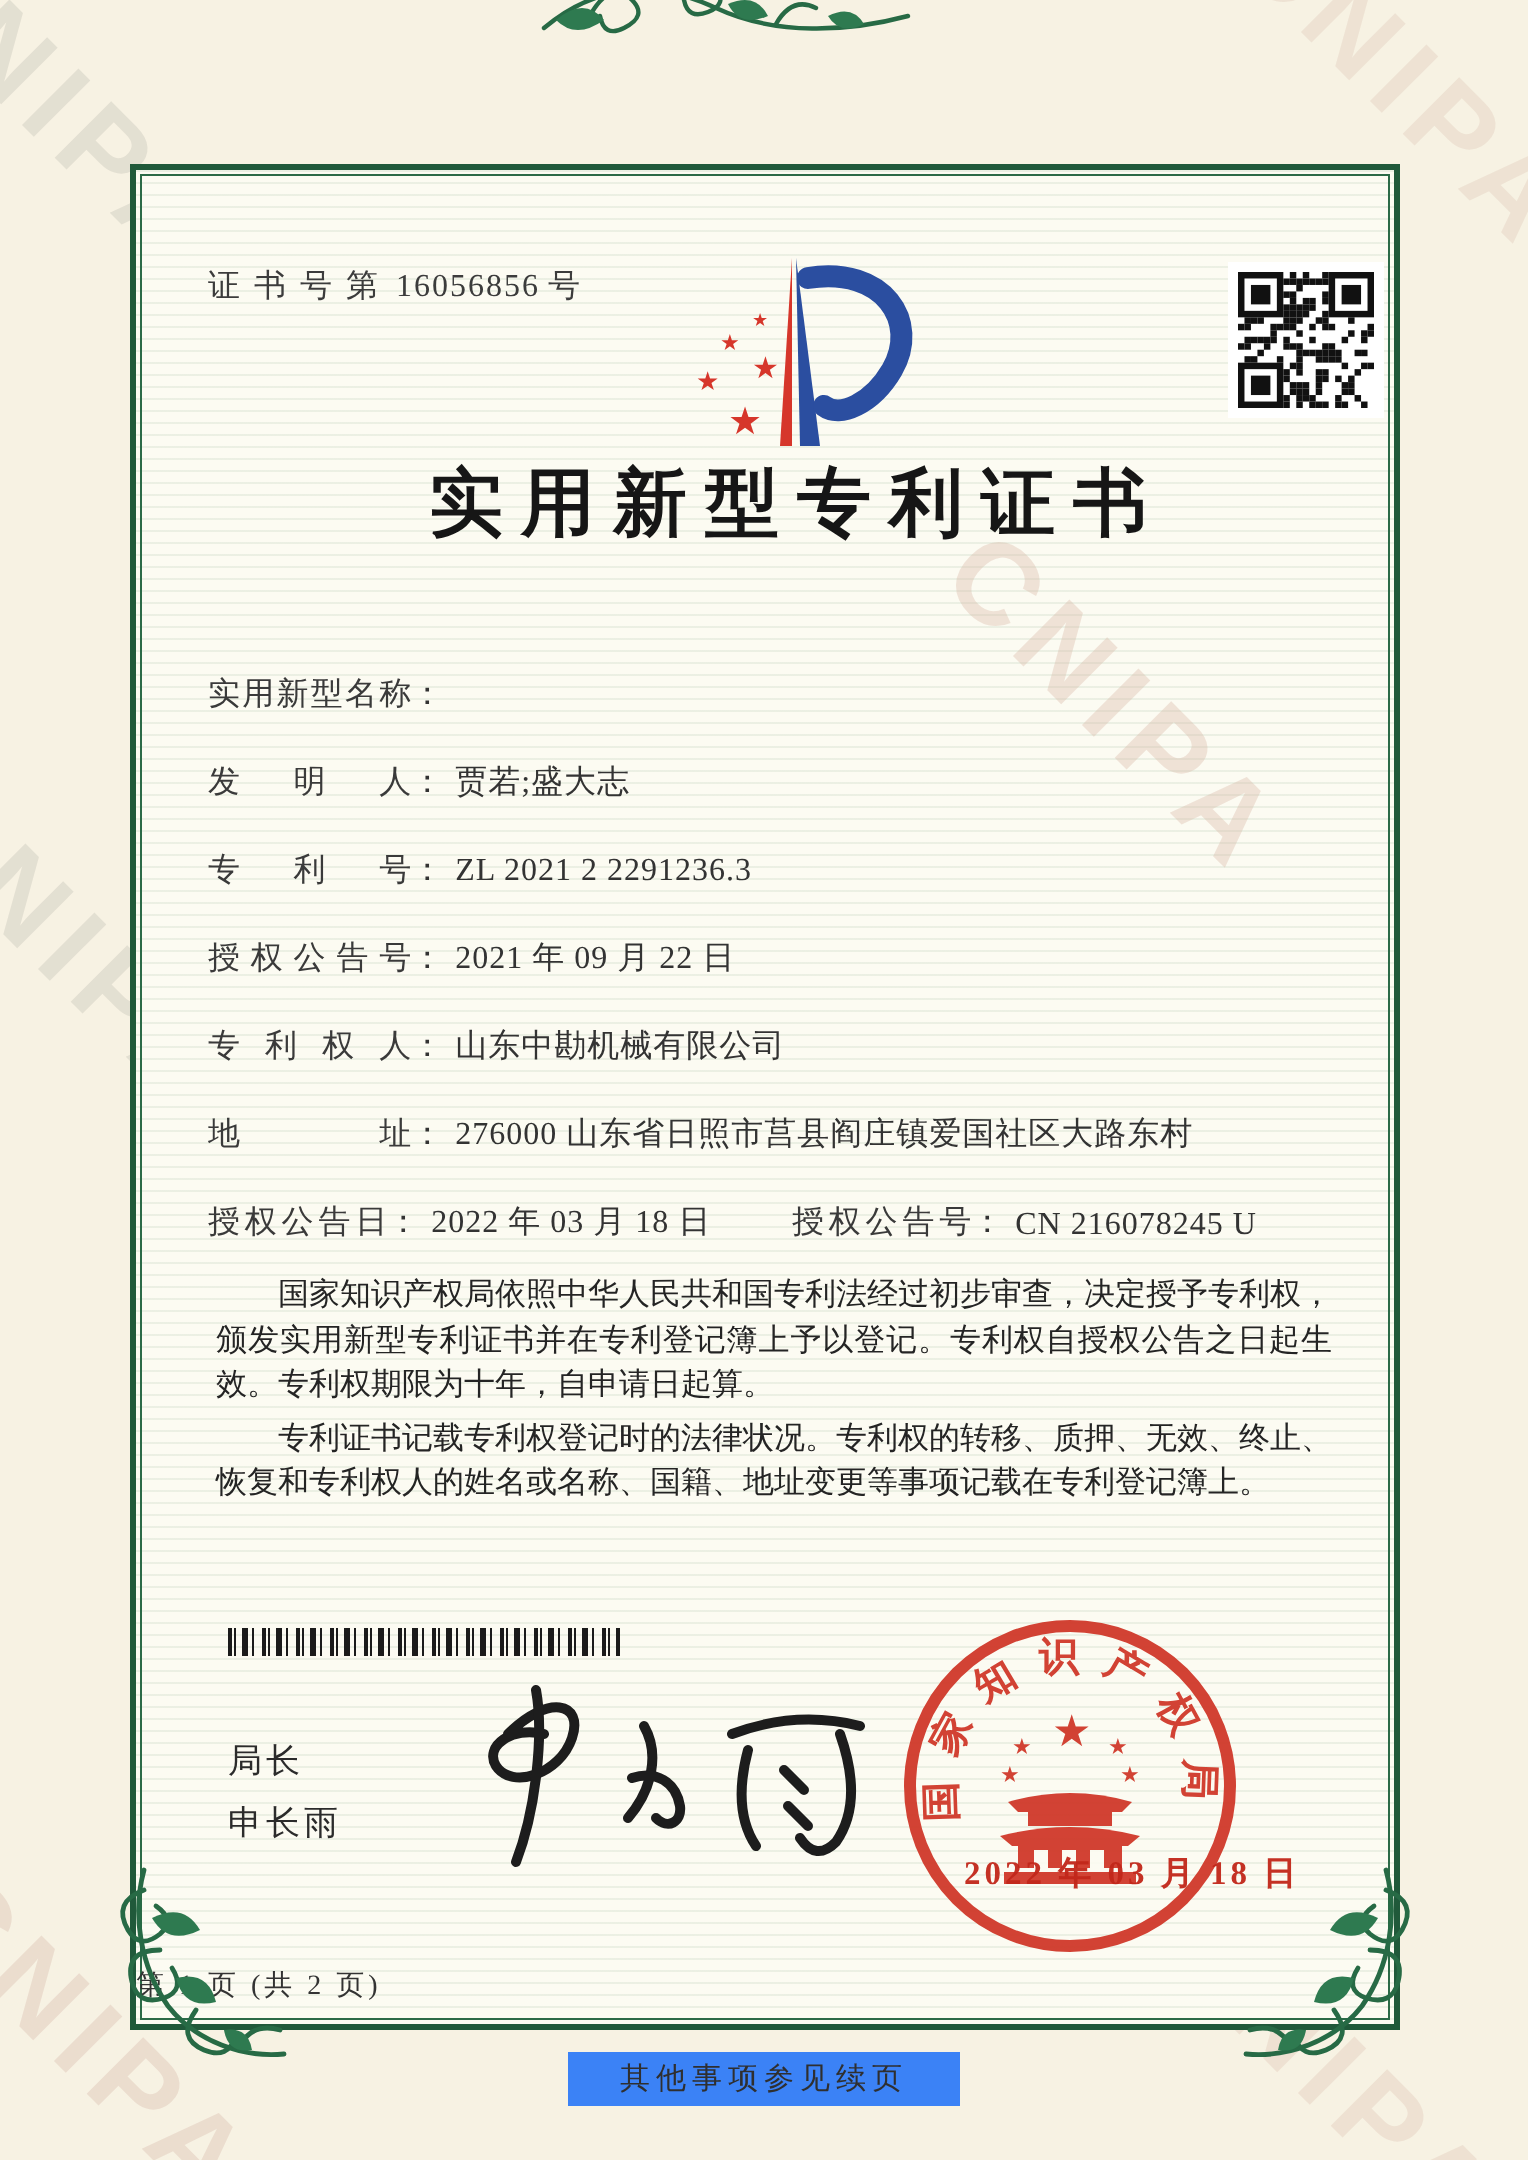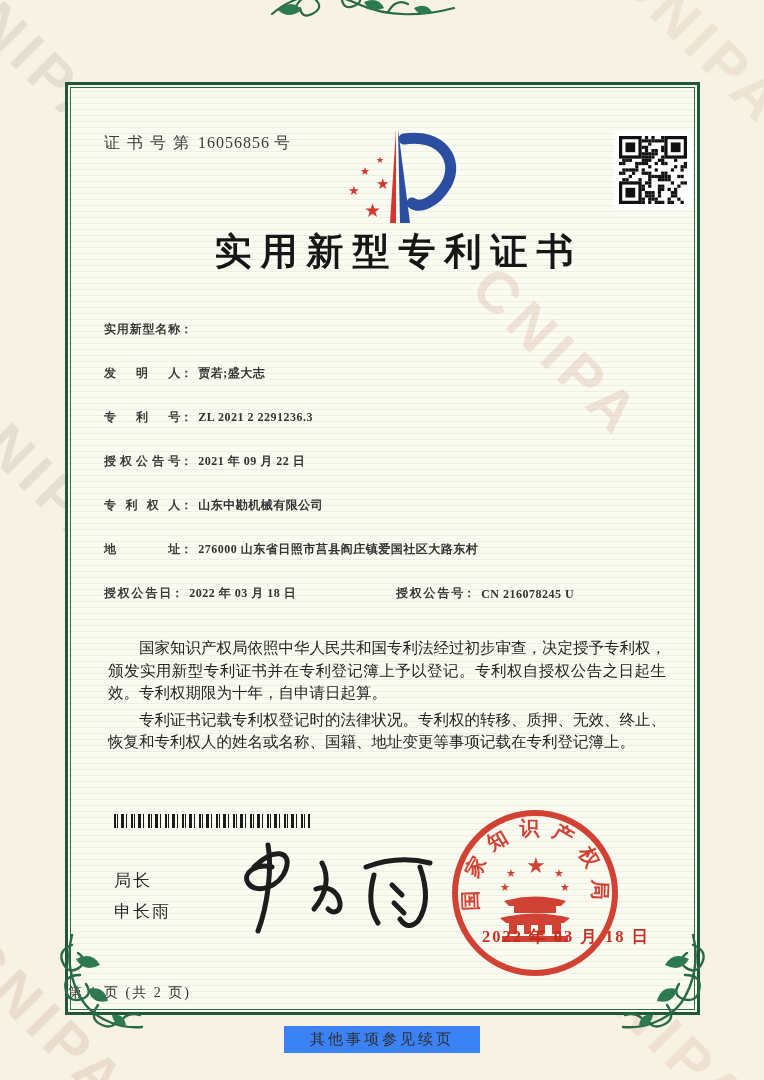--- a/index.html
+++ b/index.html
@@ -42,21 +42,21 @@
   .logo{position:absolute; left:252px; top:38px; width:152px; height:106px;}
   .qr{position:absolute; left:546px; top:46px; width:78px; height:78px; background:#fff; padding:5px; box-sizing:border-box;}
   .qr svg{width:100%; height:100%; display:block; background:#fff;}
   .title{
     position:absolute; left:0; top:142px; width:100%; margin:0;
     text-align:center; font-size:37px; font-weight:bold; letter-spacing:9px;
     color:#161616;
     padding-left:16px;
   }
   
-  .fields{position:absolute; left:36px; top:236px; width:566px; font-size:12px; color:#333;font-weight:bold;}
+  .fields{position:absolute; left:36px; top:252px; width:566px; font-size:16px; color:#333;}
   .row{display:flex; align-items:baseline; height:23px; margin-bottom:21px; white-space:nowrap;}
   .lab{display:inline-block; width:6.35em; text-align:justify; text-align-last:justify; color:#3a3a3a;}
   .colon{margin-right:6px;}
   .val{letter-spacing:0.5px;}
   .row2 .grp1{display:inline-flex; width:292px; align-items:baseline;}
   .row2 .grp2{display:inline-flex; align-items:flex-end;}
   .row2 .lab{width:5.6em;}
   
   .paras{position:absolute; left:36px; top:548px; width:566px; font-size:15.5px; line-height:22.5px; color:#242424; text-align:justify;}
   .paras p{margin:4px; text-indent:2em;}

